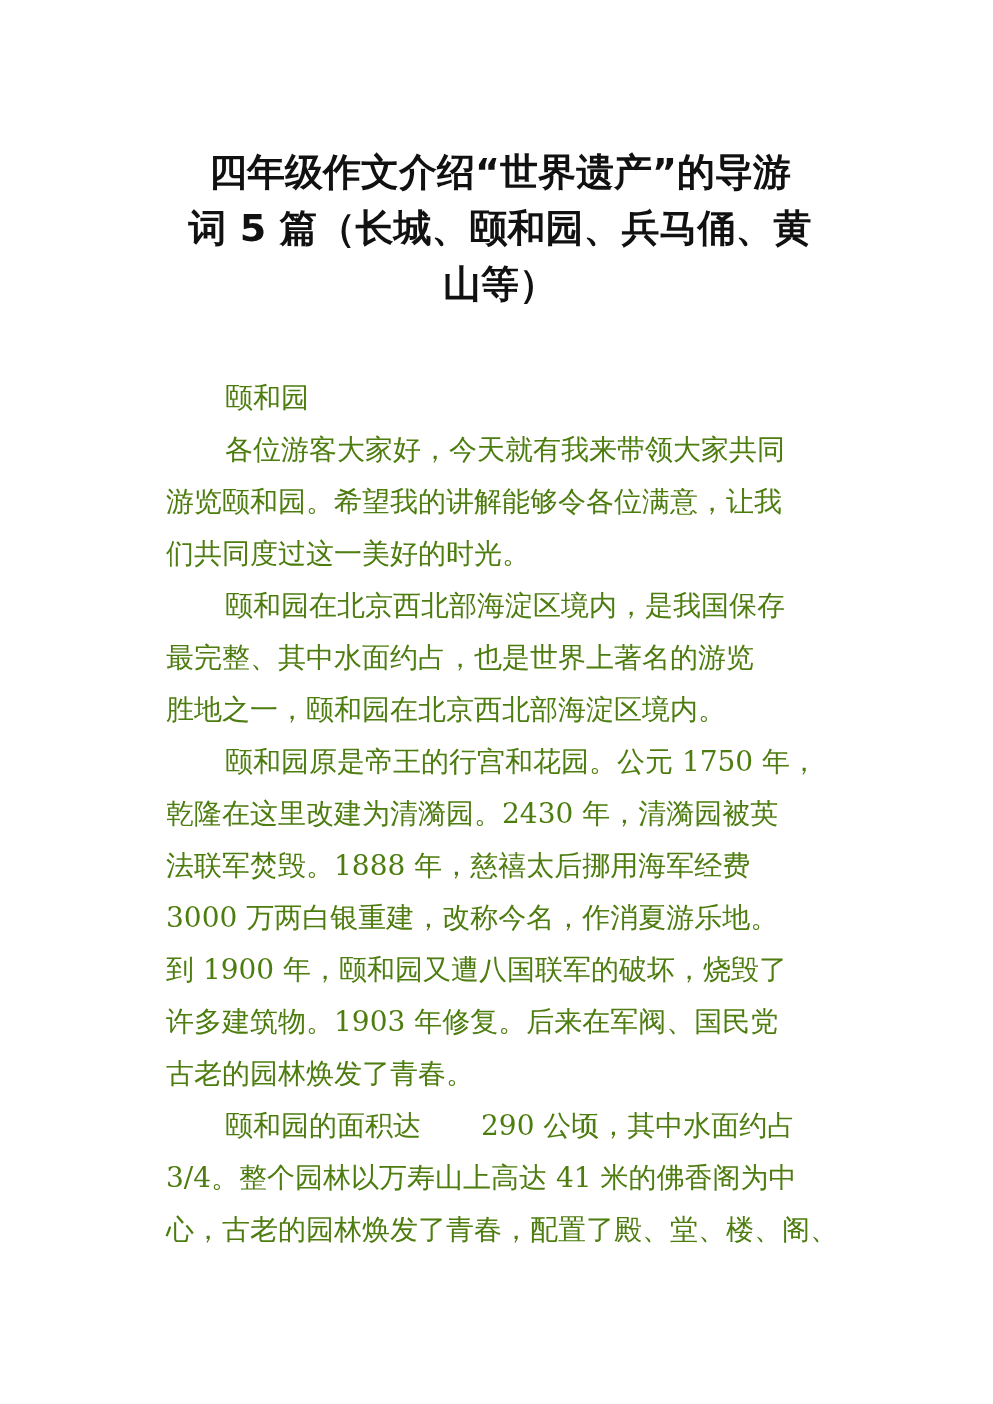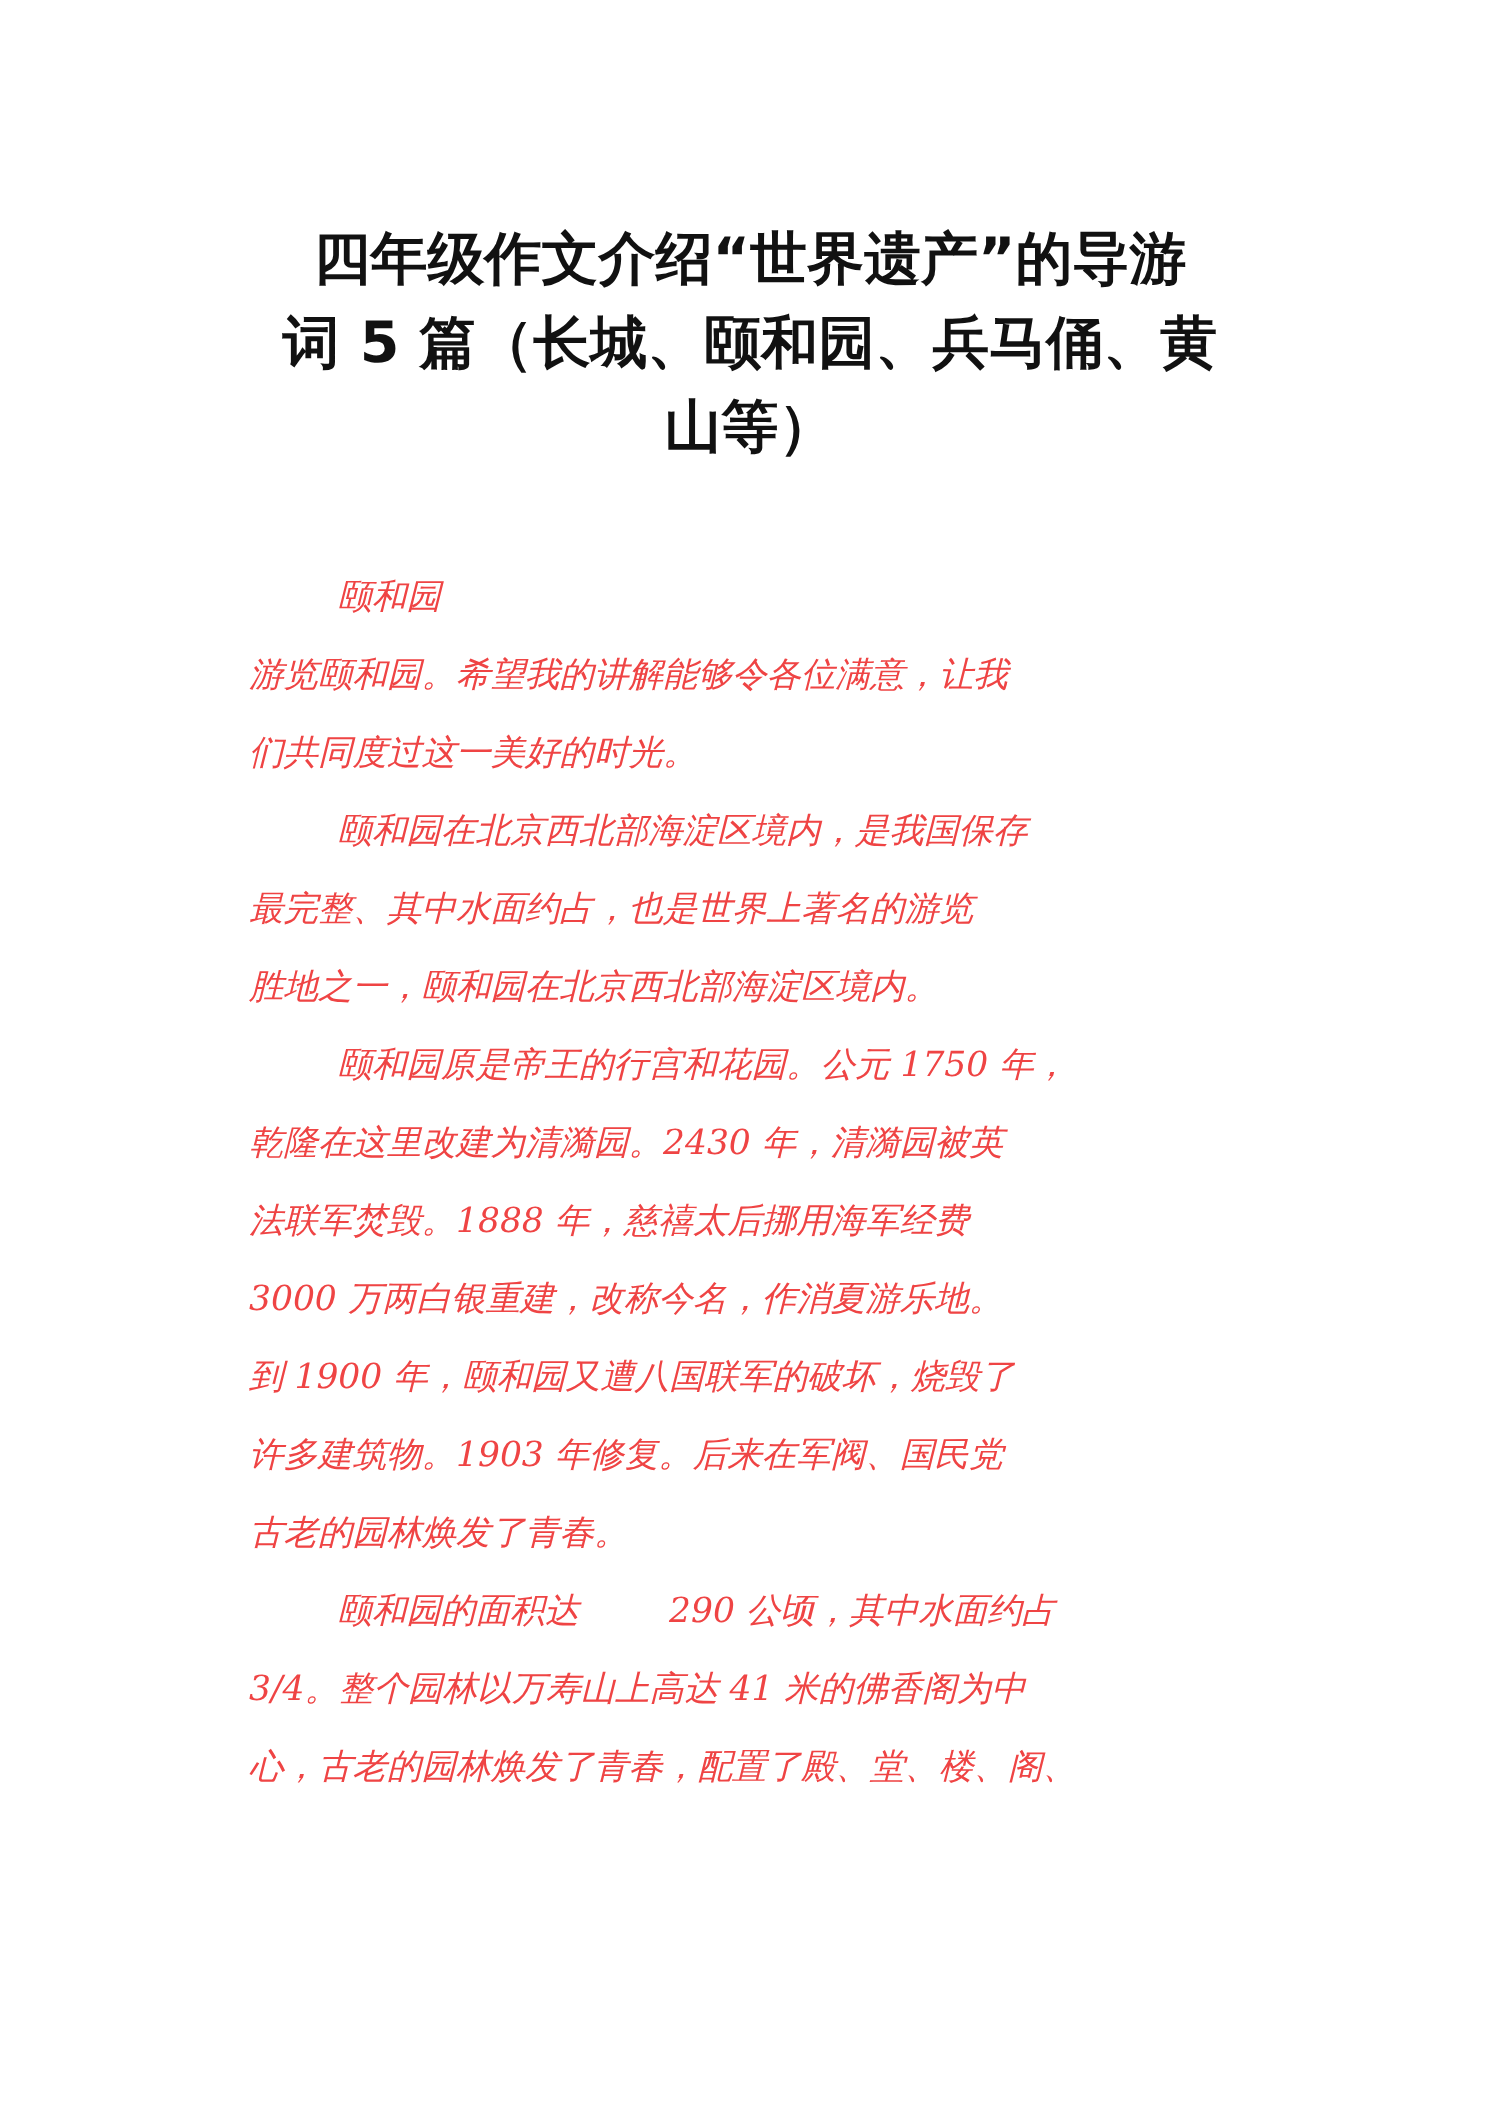--- a/index.html
+++ b/index.html
@@ -38,24 +38,23 @@
     .title .tline {
       display: block;
       white-space: nowrap;
     }
     .body {
       position: absolute;
       left: 166px;
       top: 346px;
       width: 690px;
       font-family: "DejaVu Serif", serif;
-      font-size: 23px;
+      font-size: 28px;
       line-height: 52px;
-      color: #ef4444;
-      font-style: italic;
+      color: #4d7c0f;
     }
     .line {
       display: block;
       height: 52px;
       white-space: nowrap;
     }
     .indent {
       padding-left: 59px;
     }
     .gap {
@@ -71,20 +70,21 @@
   <div class="title">
     <span class="tline">四年级作文介绍“世界遗产”的导游</span>
     <span class="tline">词 5 篇（长城、颐和园、兵马俑、黄</span>
     <span class="tline">山等）</span>
   </div>
 
   <div class="body">
     <span class="line indent">颐和园</span>
 
     <div>
+      <span class="line indent">各位游客大家好，今天就有我来带领大家共同</span>
       <span class="line">游览颐和园。希望我的讲解能够令各位满意，让我</span>
       <span class="line">们共同度过这一美好的时光。</span>
     </div>
 
     <div>
       <span class="line indent">颐和园在北京西北部海淀区境内，是我国保存</span>
       <span class="line">最完整、其中水面约占，也是世界上著名的游览</span>
       <span class="line">胜地之一，颐和园在北京西北部海淀区境内。</span>
     </div>
 

